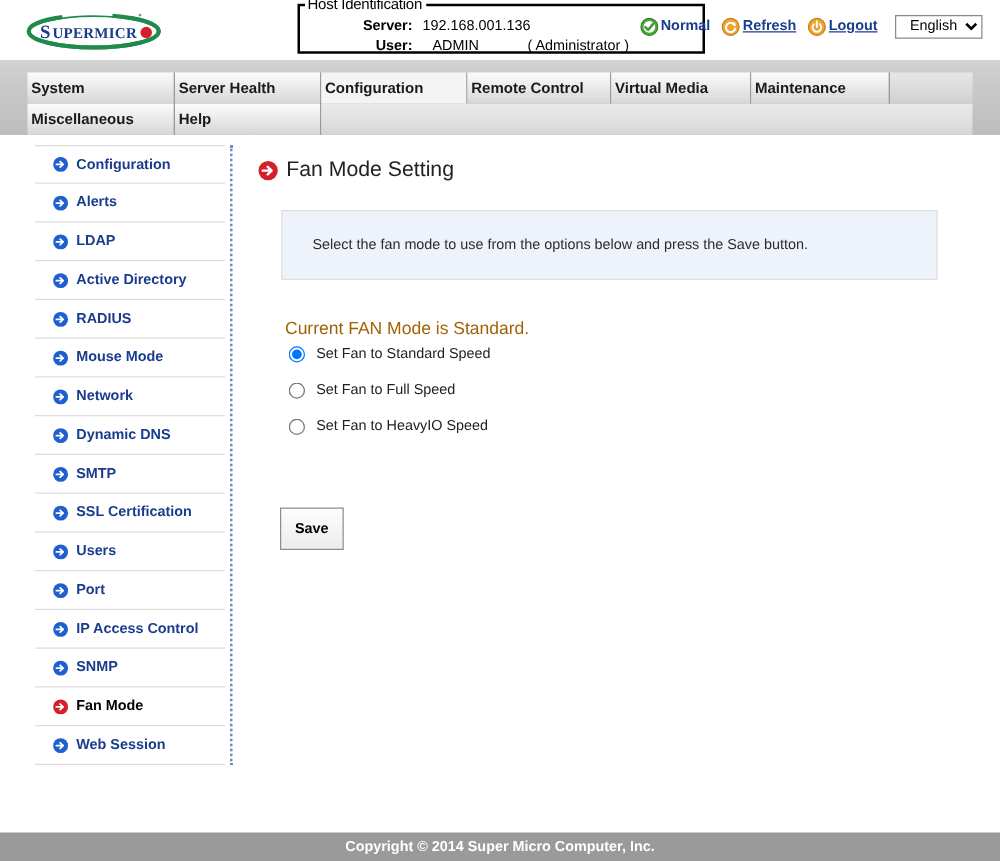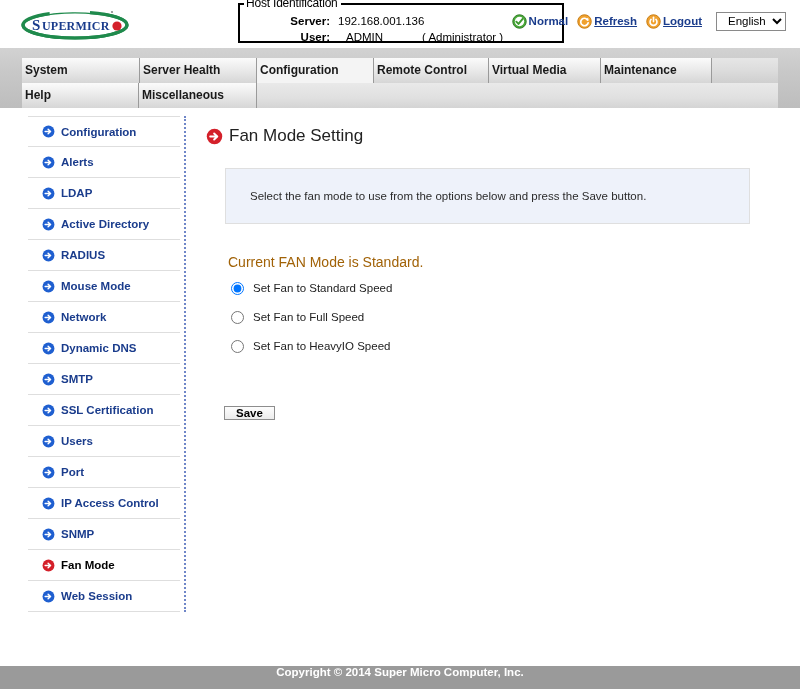--- a/index.html
+++ b/index.html
@@ -265,21 +265,21 @@
     margin: 30px 0 0 28px;
     font-size: 14px;
     color: #a16207;
     font-weight: normal;
   }
   .radio-group {
     margin: 7px 0 0 31px;
   }
   .radio-row {
     display: flex;
-    align-items: center;
+    align-items: flex-start;
     height: 22px;
     margin-bottom: 7px;
   }
   .radio-row input[type="radio"] {
     margin: 0 9px 0 0;
     width: 13px;
     height: 13px;
     cursor: pointer;
   }
   .radio-row label {
@@ -290,34 +290,34 @@
   .save-wrap {
     margin: 49px 0 0 24px;
   }
   .save-btn {
     font-family: "Liberation Sans", sans-serif;
     font-size: 11.5px;
     font-weight: bold;
     color: #000000;
     background: linear-gradient(to bottom, #fdfdfd 0%, #ececec 100%);
     border: 1px solid #8d8d8d;
-    padding: 0 11px;
+    padding: 10px 11px;
     cursor: pointer;
   }
 
   
   .footer {
     position: absolute;
     left: 0;
     bottom: 0;
     width: 800px;
     height: 23px;
     background: #9a9a9a;
     display: flex;
-    align-items: flex-start;
+    align-items: center;
     justify-content: center;
   }
   .footer-text {
     color: #ffffff;
     font-size: 11.5px;
     font-weight: bold;
   }
 </style>
 </head>
 <body>
@@ -393,22 +393,22 @@
   <div class="menu-row row1">
     <div class="menu-tab" style="width:118px">System</div>
     <div class="menu-tab" style="width:117px">Server Health</div>
     <div class="menu-tab active" style="width:117px">Configuration</div>
     <div class="menu-tab" style="width:115px">Remote Control</div>
     <div class="menu-tab" style="width:112px">Virtual Media</div>
     <div class="menu-tab" style="width:111px">Maintenance</div>
     <div class="menu-tab filler"></div>
   </div>
   <div class="menu-row row2">
+    <div class="menu-tab" style="width:118px">Miscellaneous</div>
     <div class="menu-tab" style="width:117px">Help</div>
-    <div class="menu-tab" style="width:118px">Miscellaneous</div>
     <div class="menu-tab filler"></div>
   </div>
 </div>
 
 <div class="content">
 
   <div class="sidebar">
     <div class="side-item">
       <span class="side-ico">
         <svg viewBox="0 0 14 14" width="13" height="13">

